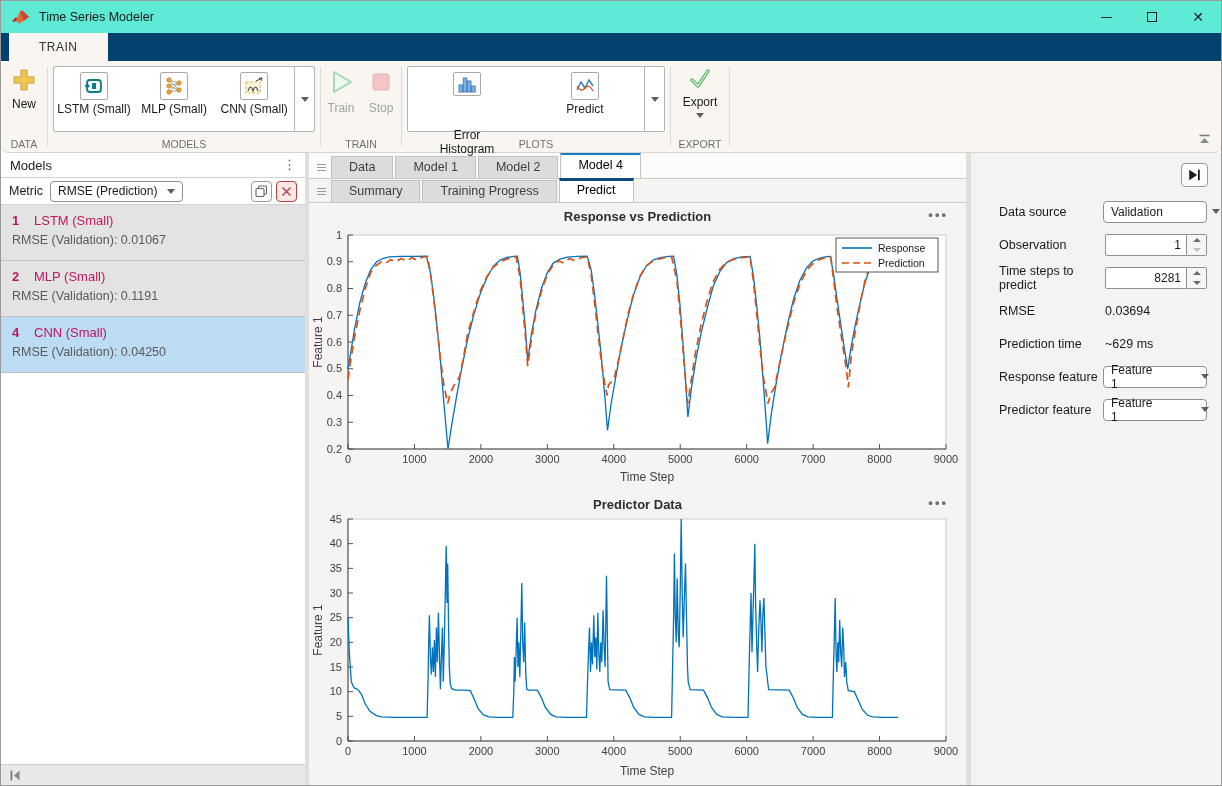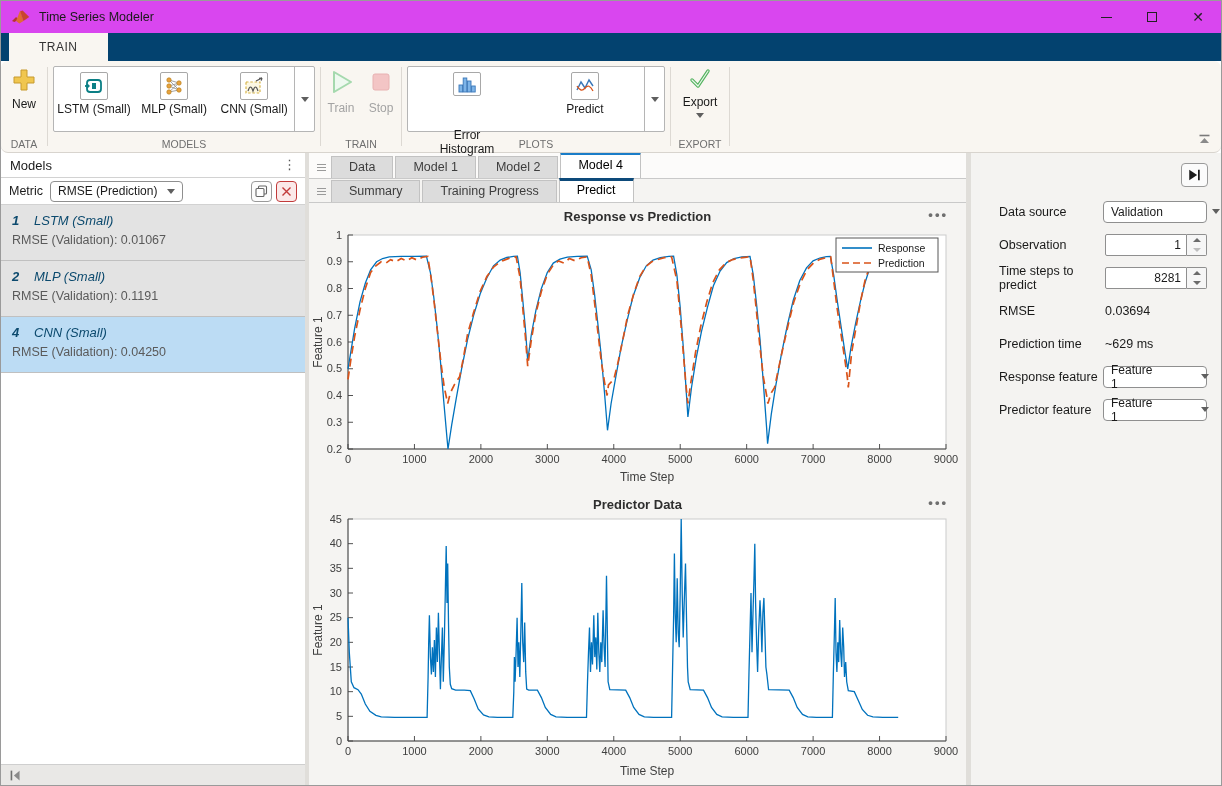--- a/index.html
+++ b/index.html
@@ -1,20 +1,20 @@
 <!DOCTYPE html>
 <html><head>
 <meta charset="utf-8">
 <style>
   * { box-sizing: border-box; margin: 0; padding: 0; }
   html,body { width:1222px; height:786px; overflow:hidden; font-family:"Liberation Sans", sans-serif; background:#fff; }
   .window { width:1222px; height:786px; display:flex; flex-direction:column; border:1px solid #9a9a9a; }
 
   
-  .titlebar { height:32px; background:#d946ef; display:flex; align-items:center; padding-left:10px; flex:0 0 auto; }
+  .titlebar { height:32px; background:#5eead4; display:flex; align-items:center; padding-left:10px; flex:0 0 auto; }
   .titlebar .title { font-size:12.5px; color:#1a1a1a; margin-left:8px; flex:1; }
   .winbtns { display:flex; height:100%; }
   .winbtn { width:46px; display:flex; align-items:center; justify-content:center; color:#222; }
   .min-glyph { width:11px; height:1px; background:#222; }
   .max-glyph { width:10px; height:10px; border:1px solid #222; }
   .close-glyph { font-size:14px; line-height:14px; }
 
   
   .tabstrip { height:28px; background:#03426f; display:flex; align-items:stretch; padding-left:8px; flex:0 0 auto; }
   .ribbon-tab { background:#f9f6f1; color:#333; font-size:12px; padding:0 30px; display:flex; align-items:center; letter-spacing:0.5px; }
@@ -44,21 +44,21 @@
   .kebab { margin-left:auto; color:#555; font-size:13px; line-height:10px; }
   .metric-row { height:27px; display:flex; align-items:center; padding:0 8px; border-bottom:1px solid #d2d2d2; flex:0 0 auto; }
   .metric-row .lbl { font-size:12.5px; color:#1a1a1a; margin-right:7px; }
   .dd { border:1px solid #8f8f8f; border-radius:4px; height:21px; background:#fff; display:flex; align-items:center; padding:0 7px; font-size:12px; color:#1a1a1a; }
   .dd .drop-arrow { margin-left:10px; }
   .sq-btn { width:21px; height:21px; border:1px solid #9a9a9a; border-radius:4px; background:#fdfdfd; display:flex; align-items:center; justify-content:center; margin-left:4px; }
   .sq-btn.danger { border-color:#c23b3b; background:#fbe9e9; }
   .model-card { height:56px; background:#e3e3e3; border-bottom:1px solid #c0c0c0; padding:8px 11px; flex:0 0 auto; }
   .model-card:first-of-type { border-top:1px solid #c0c0c0; }
   .model-card.selected { background:#bcdcf4; }
-  .mc-line1 { font-size:13px; color:#0c4a6e;font-style:italic; }
+  .mc-line1 { font-size:13px; color:#be185d; }
   .mc-idx { font-weight:bold; display:inline-block; width:22px; }
   .mc-line2 { font-size:12.5px; color:#5a5a5a; margin-top:5px; }
   .left-fill { flex:1; background:#fff; }
   .left-bottom { height:21px; background:#e9e8e6; border-top:1px solid #cfcfcf; display:flex; align-items:center; padding-left:8px; flex:0 0 auto; }
 
   
   .center { width:657px; flex:0 0 auto; display:flex; flex-direction:column; background:#f5f4f2; }
   .tab-row { display:flex; align-items:flex-end; background:#fcfbfa; border-bottom:1px solid #c9c9c9; flex:0 0 auto; }
   .tab-row.doc { height:26px; }
   .tab-row.sub { height:24px; background:#f5f4f2; }

